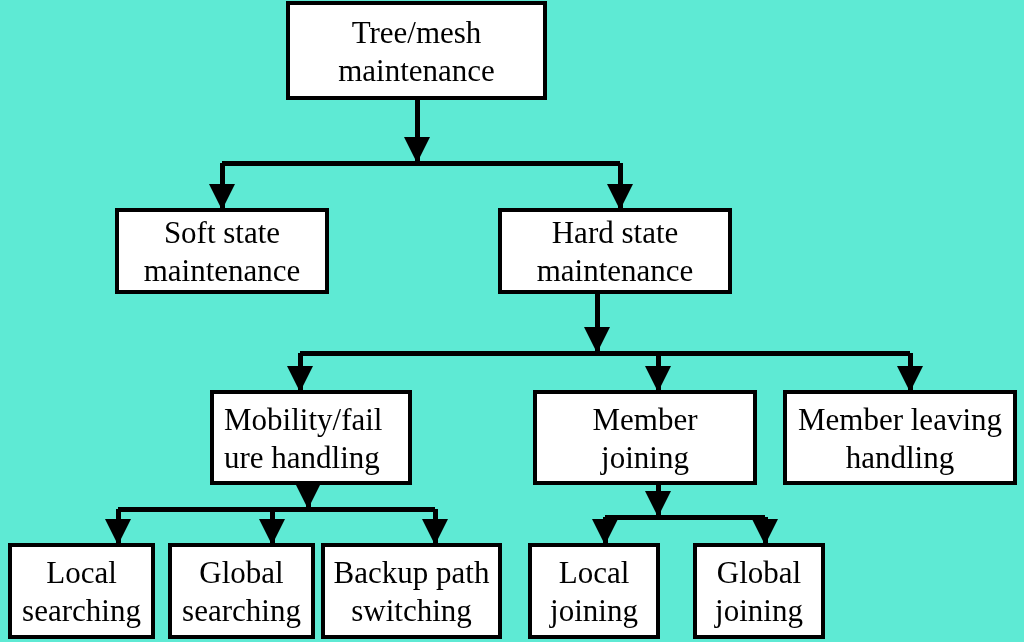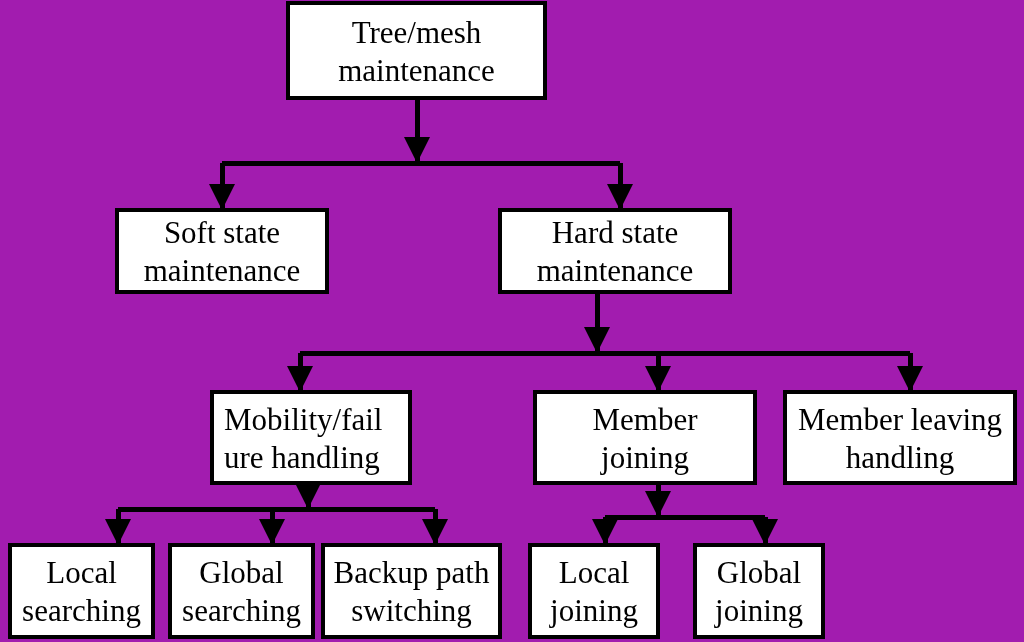--- a/index.html
+++ b/index.html
@@ -11,21 +11,21 @@
   body {
     width: 1024px;
     height: 642px;
     overflow: hidden;
     font-family: "Liberation Serif", "DejaVu Serif", serif;
   }
   #diagram-root {
     position: relative;
     width: 1024px;
     height: 642px;
-    background: #a21caf;
+    background: #5eead4;
   }
   svg#flowchart {
     display: block;
     width: 1024px;
     height: 642px;
   }
   .node-box {
     fill: #ffffff;
     stroke: #000000;
     stroke-width: 4;

